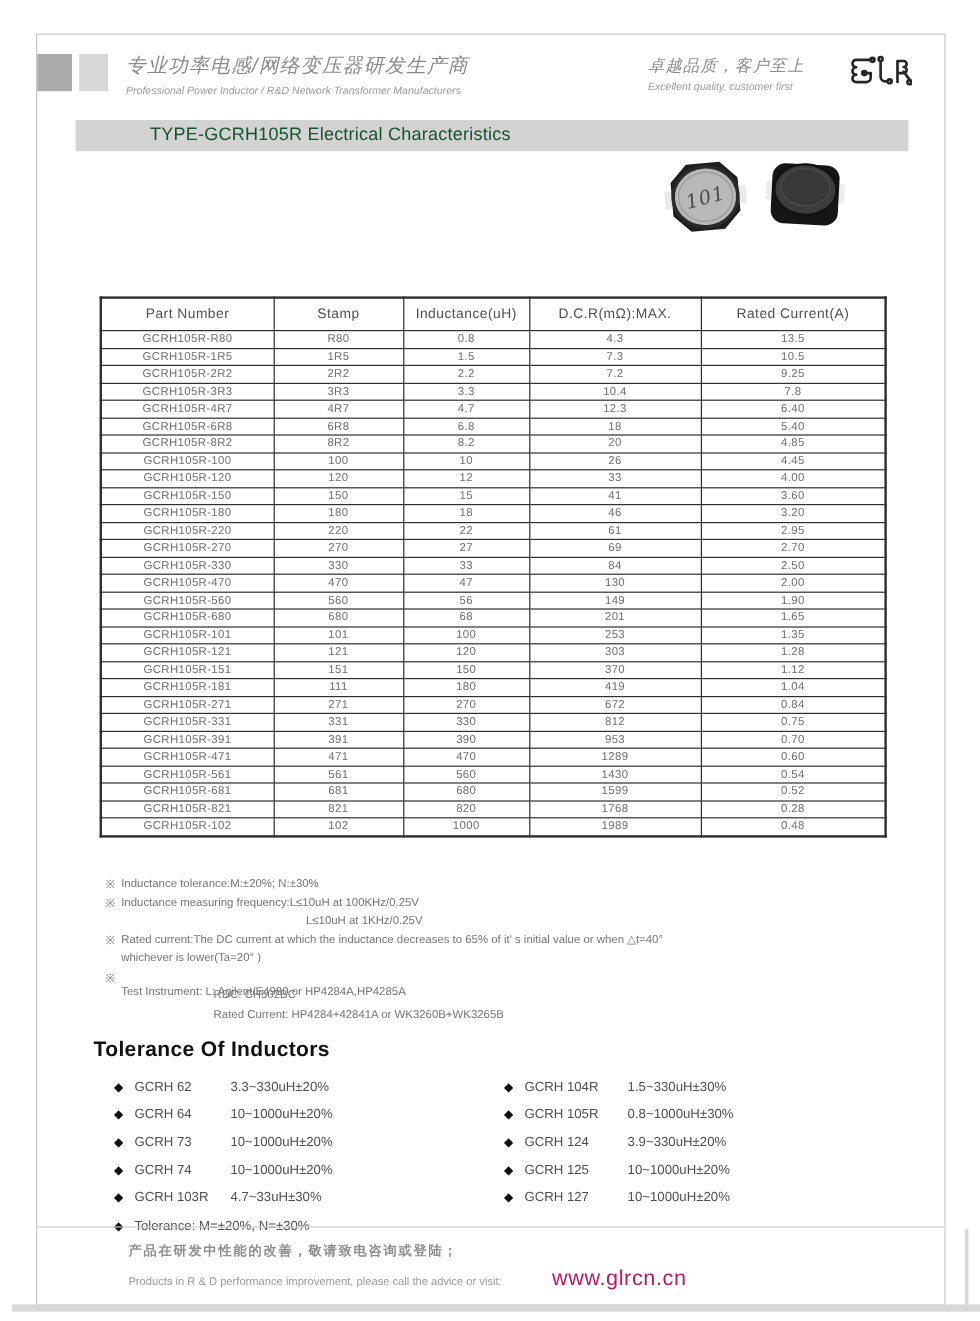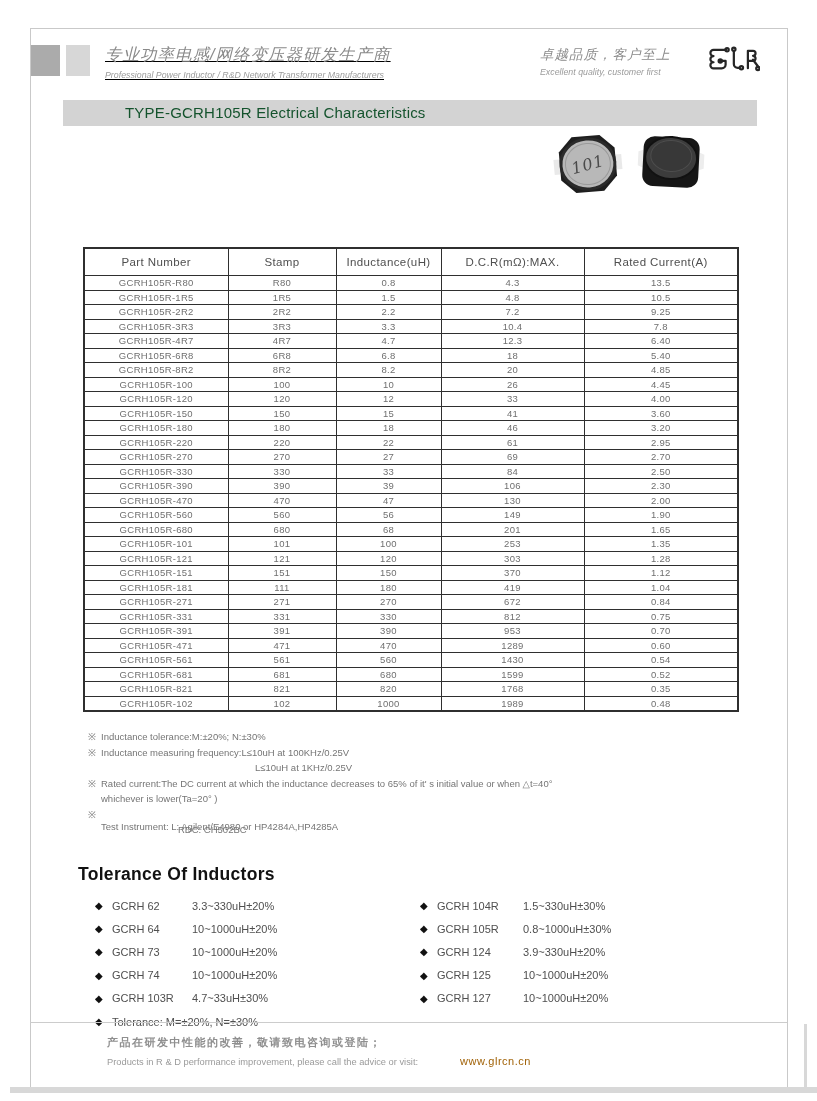--- a/index.html
+++ b/index.html
@@ -8,21 +8,21 @@
     font-family:"Liberation Sans", sans-serif;overflow:hidden;
   }
   .abs{position:absolute;}
   .page-frame{left:30px;top:28px;width:756px;height:1058px;border:1px solid #c9c9c9;}
   .bottom-band{left:10px;top:1087px;width:807px;height:6px;background:#d8d8d8;}
   .right-sliver{left:804px;top:1024px;width:3px;height:64px;background:#d8d8d8;}
 
   
   .sq-dark{left:31px;top:45px;width:29px;height:31px;background:#ababab;}
   .sq-light{left:66px;top:45px;width:24px;height:31px;background:#d7d7d7;}
-  .company-block{left:105px;top:44px;text-decoration:underline;}
+  .company-block{left:105px;top:44px;}
   .company-cn{font-size:16.5px;color:#8a8a8a;font-style:italic;letter-spacing:1px;}
   .company-en{font-size:8.8px;color:#9b9b9b;font-style:italic;margin-top:4px;}
   .slogan-block{left:540px;top:46px;}
   .slogan-cn{font-size:13.5px;color:#8a8a8a;font-style:italic;letter-spacing:1px;}
   .slogan-en{font-size:8.8px;color:#9b9b9b;font-style:italic;margin-top:3px;}
   .logo-box{left:698px;top:42px;}
 
   
   .title-bar{left:63px;top:100px;width:694px;height:26px;background:#d3d3d3;}
   .title-bar span{display:block;font-size:15px;font-weight:normal;color:#14532d;line-height:26px;padding-left:17px;letter-spacing:0.2px;margin-left:45px;}
@@ -53,21 +53,21 @@
   .left .tol-diamond{margin-left:17px;}
   .tol-label{min-width:80px;}
   .right .tol-label{min-width:86px;}
 
   
   .footer-rule{left:30px;top:1022px;width:757px;height:1px;background:#cccccc;}
   .footer{left:107px;top:1035px;}
   .footer-cn{font-size:11px;font-weight:bold;color:#8f8f8f;letter-spacing:1.5px;}
   .footer-line2{display:flex;align-items:baseline;margin-top:5px;}
   .footer-en{font-size:9.3px;color:#9a9a9a;}
-  .footer-url{font-size:11px;color:#a16207;margin-left:42px;letter-spacing:0.5px;}
+  .footer-url{font-size:18px;color:#be185d;margin-left:42px;letter-spacing:0.5px;}
 </style>
 </head>
 <body>
 
 <div class="abs page-frame"></div>
 <div class="abs bottom-band"></div>
 <div class="abs right-sliver"></div>
 
 <div class="abs sq-dark"></div>
 <div class="abs sq-light"></div>
@@ -145,21 +145,21 @@
         <td>GCRH105R-R80</td>
         <td>R80</td>
         <td>0.8</td>
         <td>4.3</td>
         <td>13.5</td>
       </tr>
         <tr>
         <td>GCRH105R-1R5</td>
         <td>1R5</td>
         <td>1.5</td>
-        <td>4.8</td>
+        <td>7.3</td>
         <td>10.5</td>
       </tr>
         <tr>
         <td>GCRH105R-2R2</td>
         <td>2R2</td>
         <td>2.2</td>
         <td>7.2</td>
         <td>9.25</td>
       </tr>
         <tr>
@@ -233,27 +233,20 @@
         <td>2.70</td>
       </tr>
         <tr>
         <td>GCRH105R-330</td>
         <td>330</td>
         <td>33</td>
         <td>84</td>
         <td>2.50</td>
       </tr>
         <tr>
-        <td>GCRH105R-390</td>
-        <td>390</td>
-        <td>39</td>
-        <td>106</td>
-        <td>2.30</td>
-      </tr>
-        <tr>
         <td>GCRH105R-470</td>
         <td>470</td>
         <td>47</td>
         <td>130</td>
         <td>2.00</td>
       </tr>
         <tr>
         <td>GCRH105R-560</td>
         <td>560</td>
         <td>56</td>
@@ -335,21 +328,21 @@
         <td>681</td>
         <td>680</td>
         <td>1599</td>
         <td>0.52</td>
       </tr>
         <tr>
         <td>GCRH105R-821</td>
         <td>821</td>
         <td>820</td>
         <td>1768</td>
-        <td>0.35</td>
+        <td>0.28</td>
       </tr>
         <tr>
         <td>GCRH105R-102</td>
         <td>102</td>
         <td>1000</td>
         <td>1989</td>
         <td>0.48</td>
       </tr>
       </tbody>
   </table>
@@ -377,20 +370,24 @@
     <span class="note-marker"></span>
     <span class="note-text" style="margin-left: 0px;">whichever is lower(Ta=20° )</span>
   </div>
     <div class="note-line">
     <span class="note-marker">※</span>
     <span class="note-text" style="margin-left: 0px; margin-top: 24px;">Test Instrument:  L: Agilent/E4980 or HP4284A,HP4285A</span>
   </div>
     <div class="note-line">
     <span class="note-marker"></span>
     <span class="note-text" style="margin-left: 77px;">RDC: CH502BC</span>
+  </div>
+    <div class="note-line">
+    <span class="note-marker"></span>
+    <span class="note-text" style="margin-left: 77px;">Rated Current: HP4284+42841A or WK3260B+WK3265B</span>
   </div>
   </div>
 
 <div class="abs tolerance">
   <div class="tol-heading">Tolerance Of Inductors</div>
   <div class="tol-columns">
     <div class="tol-col left">
 
     <div class="tol-item">
         <span class="tol-diamond">◆</span>

